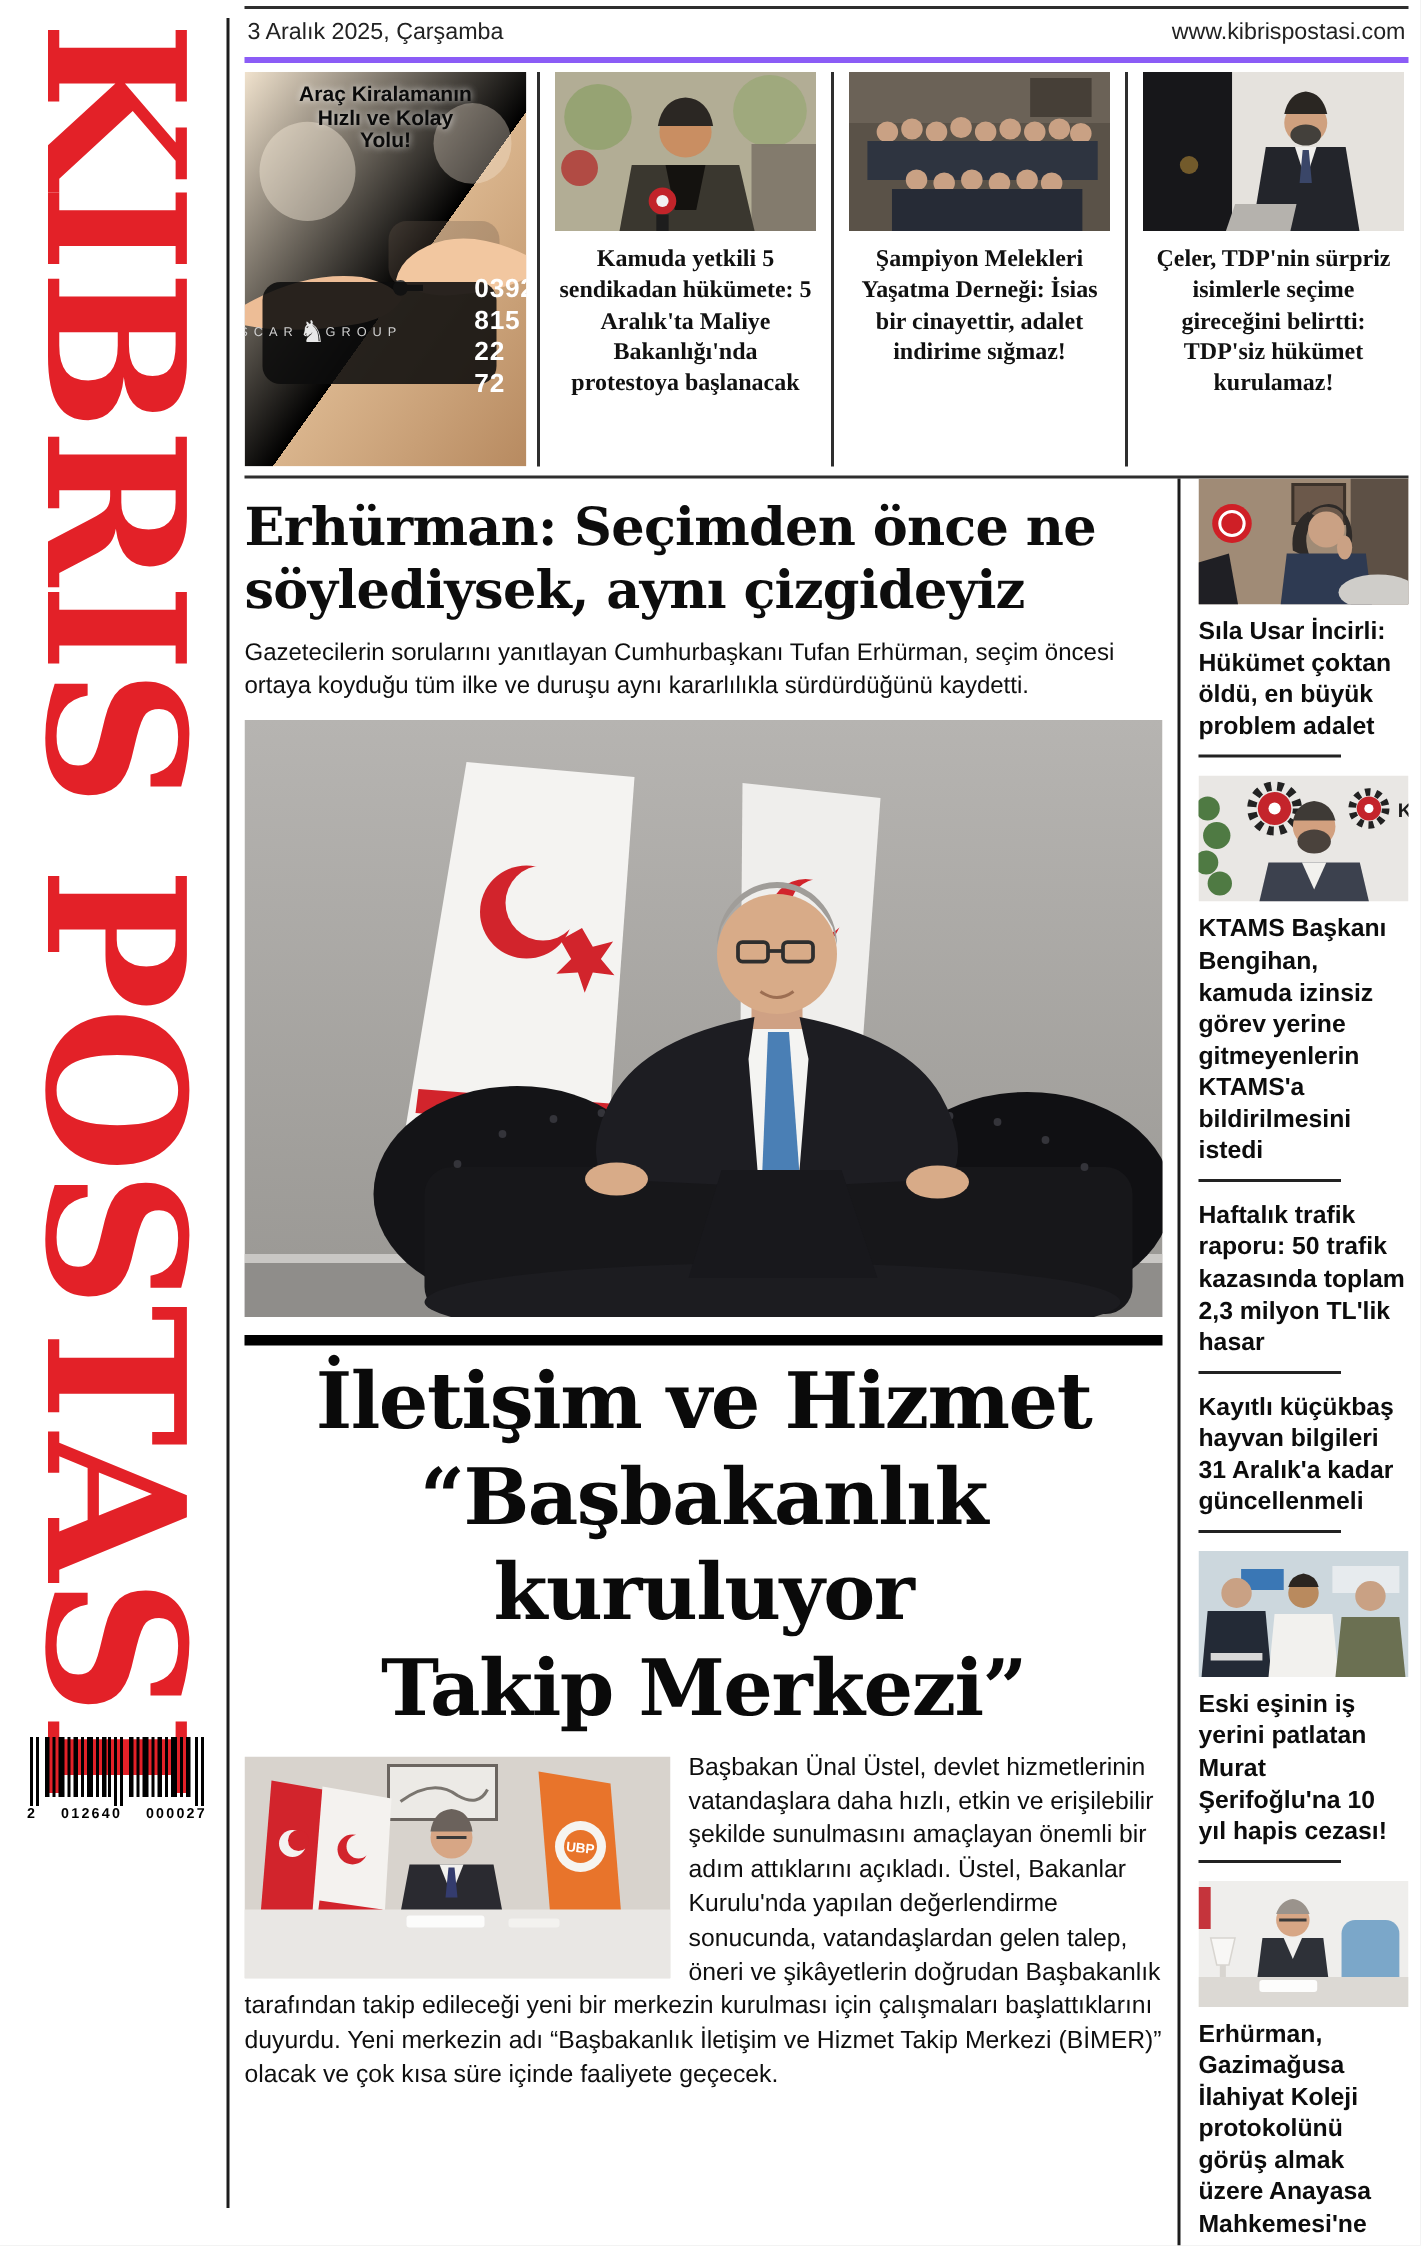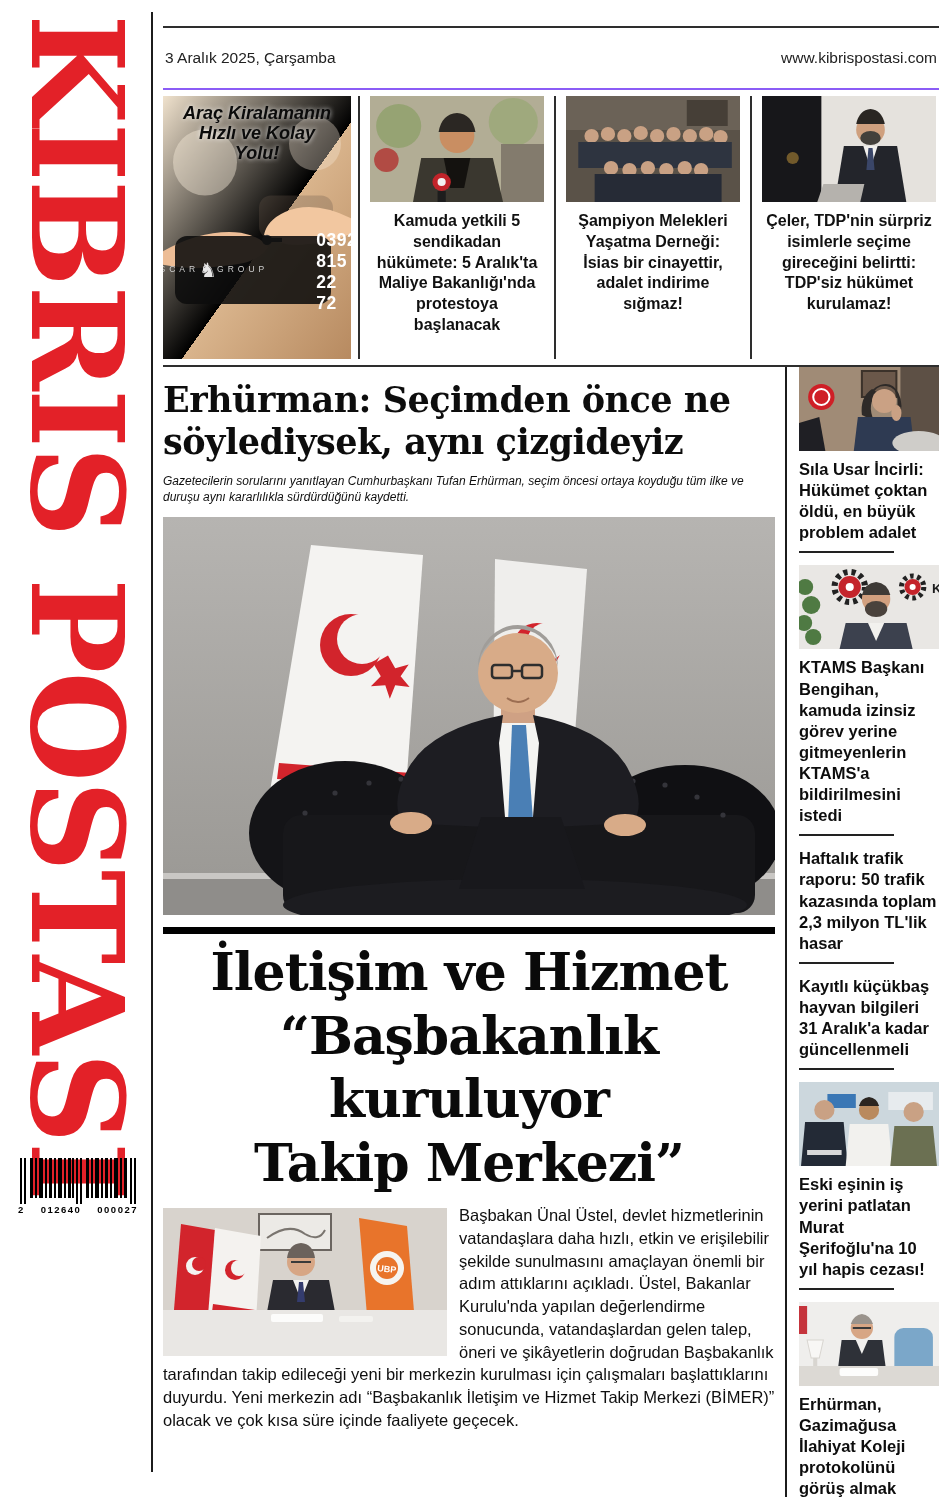--- a/index.html
+++ b/index.html
@@ -10,48 +10,48 @@
         writing-mode:vertical-rl;white-space:nowrap;
         font-family:"DejaVu Serif",serif;font-weight:bold;font-size:127px;line-height:148px;
         color:#e32128;letter-spacing:-2px;}
   .barcode{position:absolute;left:18px;top:1158px;width:120px;}
   .barcode svg{display:block;width:120px;height:46px;}
   .barcode-digits{display:flex;justify-content:space-between;font-size:9.5px;font-weight:bold;
         letter-spacing:1.5px;margin-top:0;color:#000;}
   .vline{position:absolute;left:151px;top:12px;width:2px;height:1460px;background:#1c1c1c;}
   
   .content{position:absolute;left:163px;top:0;width:776px;}
-  .topbar{margin-top:26px;border-top:2px solid #2e2e2e;border-bottom:2px solid #8b5cf6;
-        display:flex;justify-content:space-between;align-items:center;padding:21px 2px;font-size:15.5px;color:#222;}
+  .topbar{margin-top:4px;border-top:2px solid #2e2e2e;border-bottom:4px solid #8b5cf6;
+        display:flex;justify-content:space-between;align-items:center;padding:7px 2px;font-size:15.5px;color:#222;}
   .topbar a{color:#222;text-decoration:none;}
   
   .top-row{display:flex;align-items:stretch;height:263px;margin-top:6px;}
   .vdiv{width:2px;background:#2e2e2e;margin:0 7px;flex:none;}
   .ad-box{position:relative;width:188px;flex:none;overflow:hidden;cursor:pointer;}
   .ad-bg{position:absolute;inset:0;width:100%;height:100%;}
   .ad-headline{position:absolute;top:7px;left:0;right:0;text-align:center;font-weight:bold;
-        font-size:18px;line-height:1.12;color:#0b0b0b;text-shadow:0 0 5px rgba(255,255,255,.85);font-style:italic;}
+        font-size:14px;line-height:1.12;color:#0b0b0b;text-shadow:0 0 5px rgba(255,255,255,.85);}
   .ad-logo-box{position:absolute;left:12px;right:20px;top:140px;height:68px;border-radius:12px;
         background:rgba(12,12,12,.88);display:flex;align-items:center;justify-content:center;}
   .ad-brand{color:#cfcfcf;font-size:8.5px;letter-spacing:4px;line-height:1.1;}
   .ad-horse{color:#e8e8e8;font-size:20px;line-height:1;}
   .ad-phone{color:#fff;font-weight:bold;font-size:17.5px;letter-spacing:.5px;margin-top:4px;margin-left:48px;}
   .top-box{flex:1;text-align:center;padding:0 3px;cursor:pointer;min-width:0;}
   .top-box .thumb{width:100%;height:106px;display:block;}
-  .top-box h3{font-family:Liberation Sans, sans-serif;font-weight:bold;font-size:16px;line-height:1.3;margin:9px 2px 0;}
+  .top-box h3{font-family:Liberation Serif, serif;font-weight:bold;font-size:16px;line-height:1.3;margin:9px 2px 0;}
   .rule{height:2px;background:#2e2e2e;margin-top:6px;}
   
   .main-wrap{display:flex;}
   .main-col{width:612px;flex:none;padding-right:10px;}
   .sidebar-div{width:2px;background:#1c1c1c;flex:none;}
   .sidebar{flex:1;padding-left:12px;min-width:0;}
   h1.lead-h{font-family:"DejaVu Serif",serif;font-weight:bold;font-size:35px;line-height:1.2;
         letter-spacing:-.5px;margin:12px 0 10px;color:#0d0d0d;}
   h1.lead-h span{display:block;}
-  .deck{font-size:12px;line-height:1.35;margin:0 0 12px;max-width:606px;color:#0f0f0f;font-style:italic;}
+  .deck{font-size:16px;line-height:1.35;margin:0 0 12px;max-width:606px;color:#0f0f0f;}
   .main-photo{width:100%;height:398px;display:block;}
   .thick-rule{height:7px;background:#000;margin:12px 0 4px;}
   h2.big-h{font-family:"DejaVu Serif",serif;font-weight:bold;font-size:52px;line-height:1.22;
         letter-spacing:-1px;text-align:center;margin:6px 0 10px;color:#0a0a0a;}
   h2.big-h span{display:block;}
   .article-body{font-size:16.5px;line-height:1.38;color:#0f0f0f;}
   .article-photo{float:left;width:284px;height:148px;margin:4px 12px 3px 0;}
   .article-body p{margin:0;}
   
   .side-item{cursor:pointer;}

